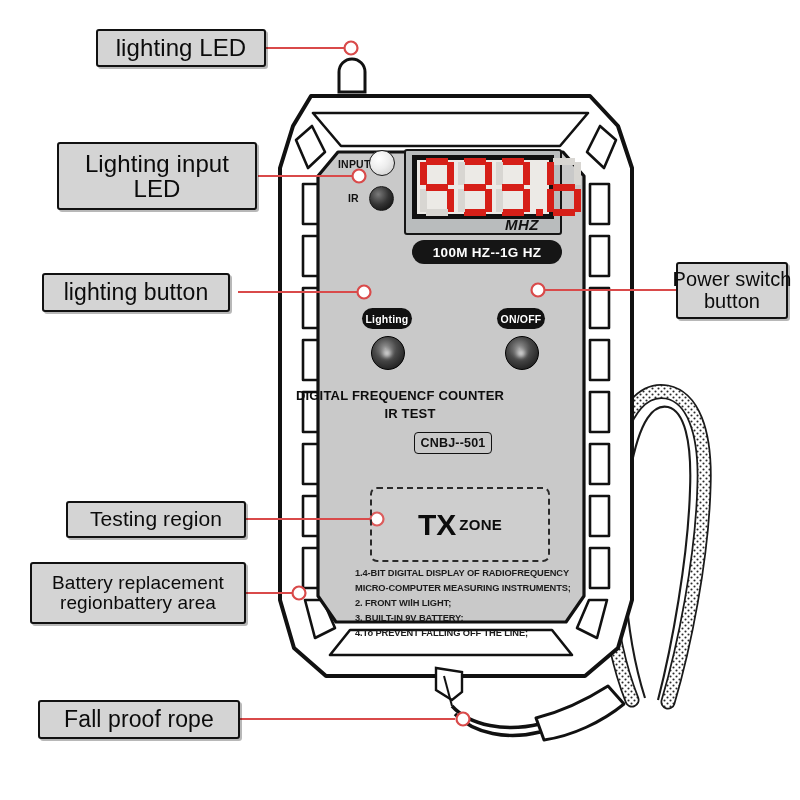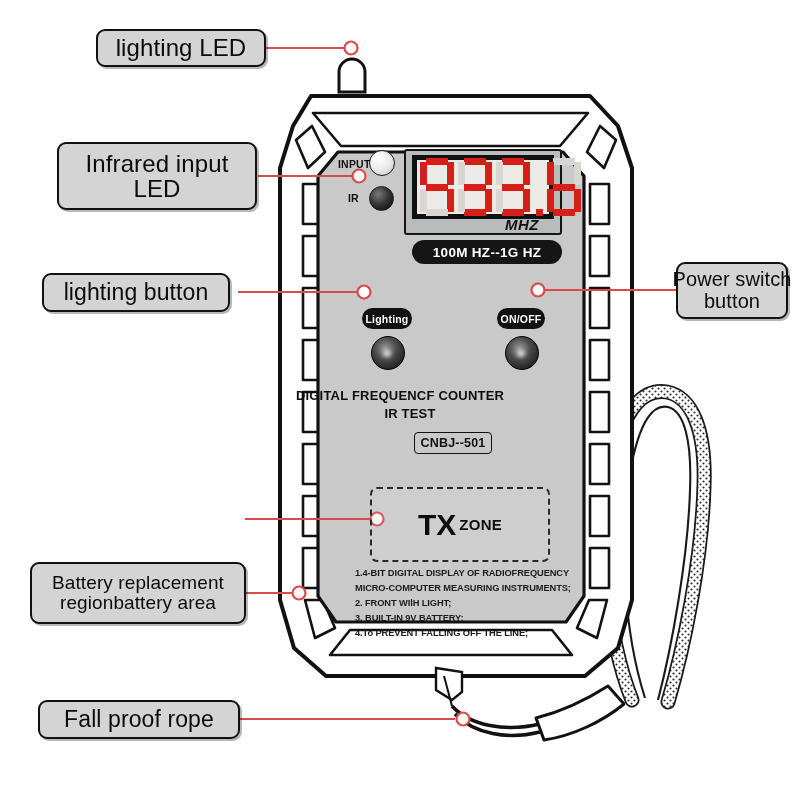--- a/index.html
+++ b/index.html
@@ -6,21 +6,21 @@
   body{width:800px;height:800px;position:relative;overflow:hidden;
        font-family:"Liberation Sans", sans-serif;color:#111;}
   #stage{position:absolute;left:0;top:0;width:800px;height:800px;}
   svg.layer{position:absolute;left:0;top:0;width:800px;height:800px;}
 
   
   .callout{
     position:absolute;
     background:#d4d4d4;
     border:2.5px solid #111;
-    border-radius:9px;
+    border-radius:3px;
     box-shadow:2px 2px 0 rgba(0,0,0,.28);
     display:flex;flex-direction:column;
     align-items:center;justify-content:center;
     line-height:1.06;
     text-align:center;
     box-sizing:border-box;
     color:#0b0b0b;
     letter-spacing:.1px;
     z-index:6;
   }
@@ -278,33 +278,36 @@
     <div>2. FRONT WIlH LIGHT;</div>
     <div>3. BUILT-IN 9V BATTERY;</div>
     <div>4.To PREVENT FALLING OFF THE LINE;</div>
   </div>
 
   <div class="callout" style="left:96px;top:29px;width:170px;height:38px;font-size:24px;">
     <span class="ln">lighting LED</span>
   </div>
 
   <div class="callout" style="left:57px;top:142px;width:200px;height:68px;font-size:24px;">
-    <span class="ln">Infrared input</span>
+    <span class="ln">Lighting input</span>
     <span class="ln">LED</span>
   </div>
 
   <div class="callout" style="left:42px;top:273px;width:188px;height:39px;font-size:23px;">
     <span class="ln">lighting button</span>
   </div>
 
   <div class="callout" style="left:676px;top:262px;width:112px;height:57px;font-size:20px;">
     <span class="ln">Power switch</span>
     <span class="ln">button</span>
   </div>
 
+  <div class="callout" style="left:66px;top:501px;width:180px;height:37px;font-size:21px;">
+    <span class="ln">Testing region</span>
+  </div>
 
   <div class="callout" style="left:30px;top:562px;width:216px;height:62px;font-size:19px;">
     <span class="ln">Battery replacement</span>
     <span class="ln">regionbattery area</span>
   </div>
 
   <div class="callout" style="left:38px;top:700px;width:202px;height:39px;font-size:23px;">
     <span class="ln">Fall proof rope</span>
   </div>
 

